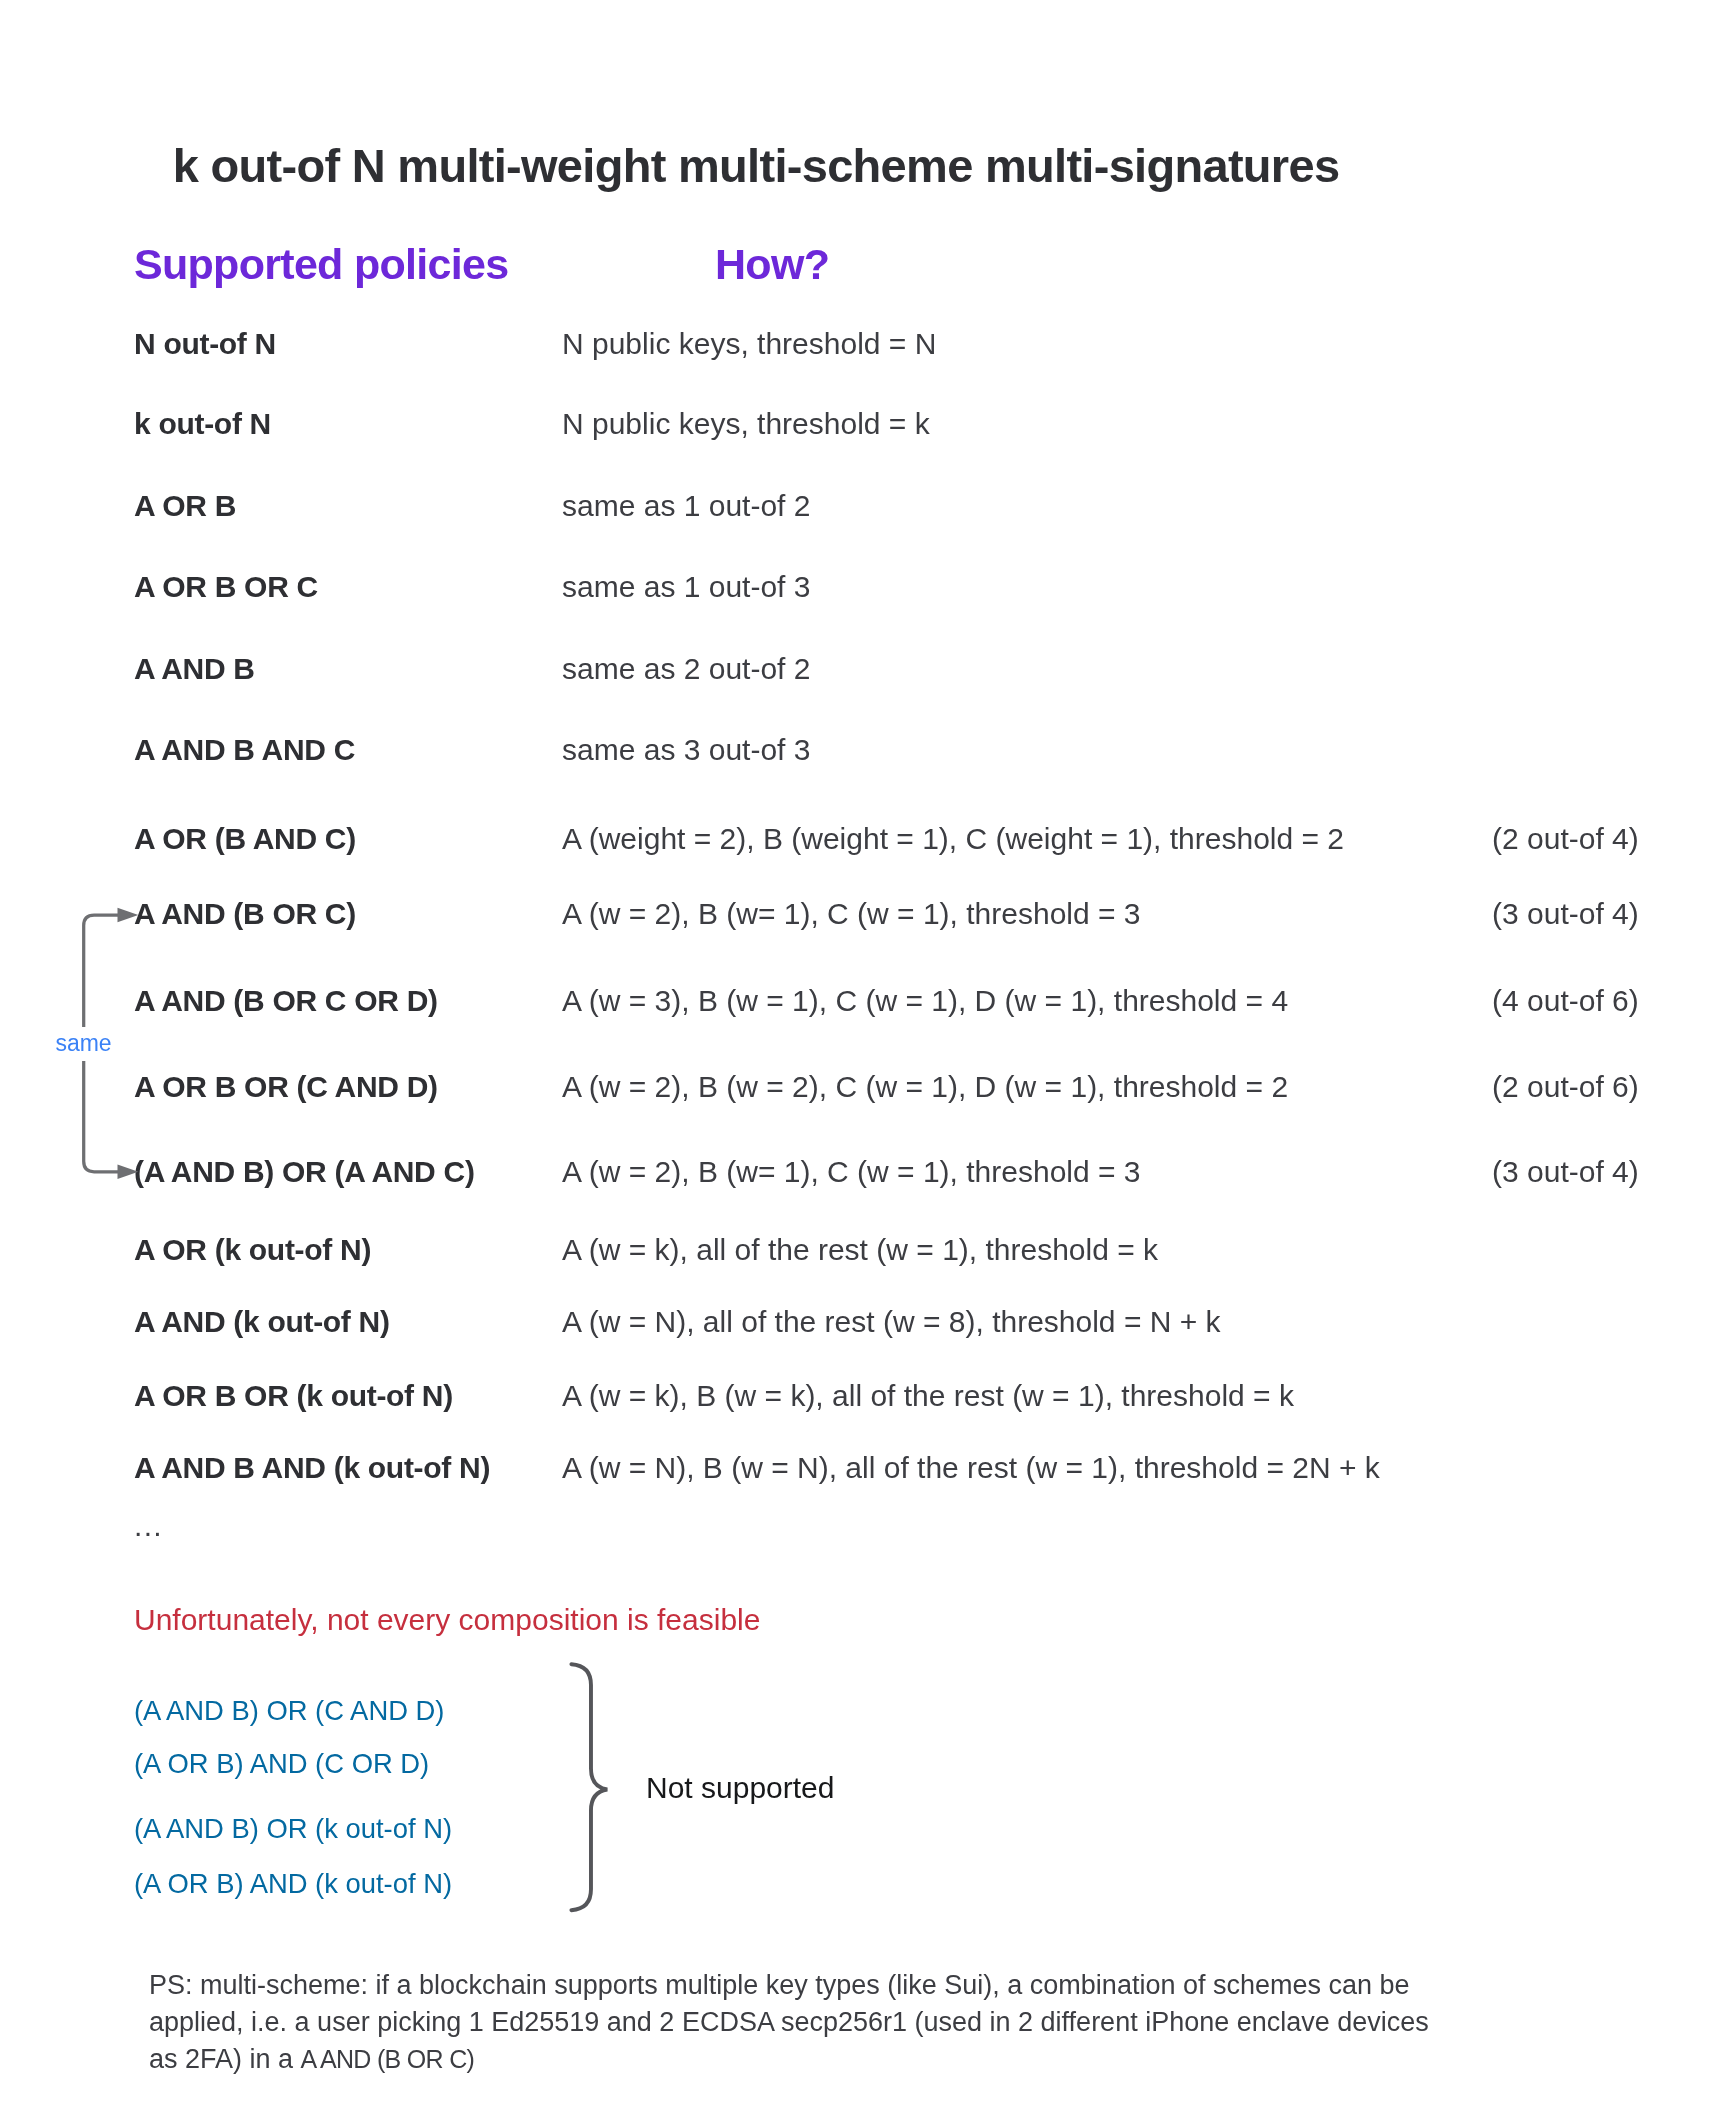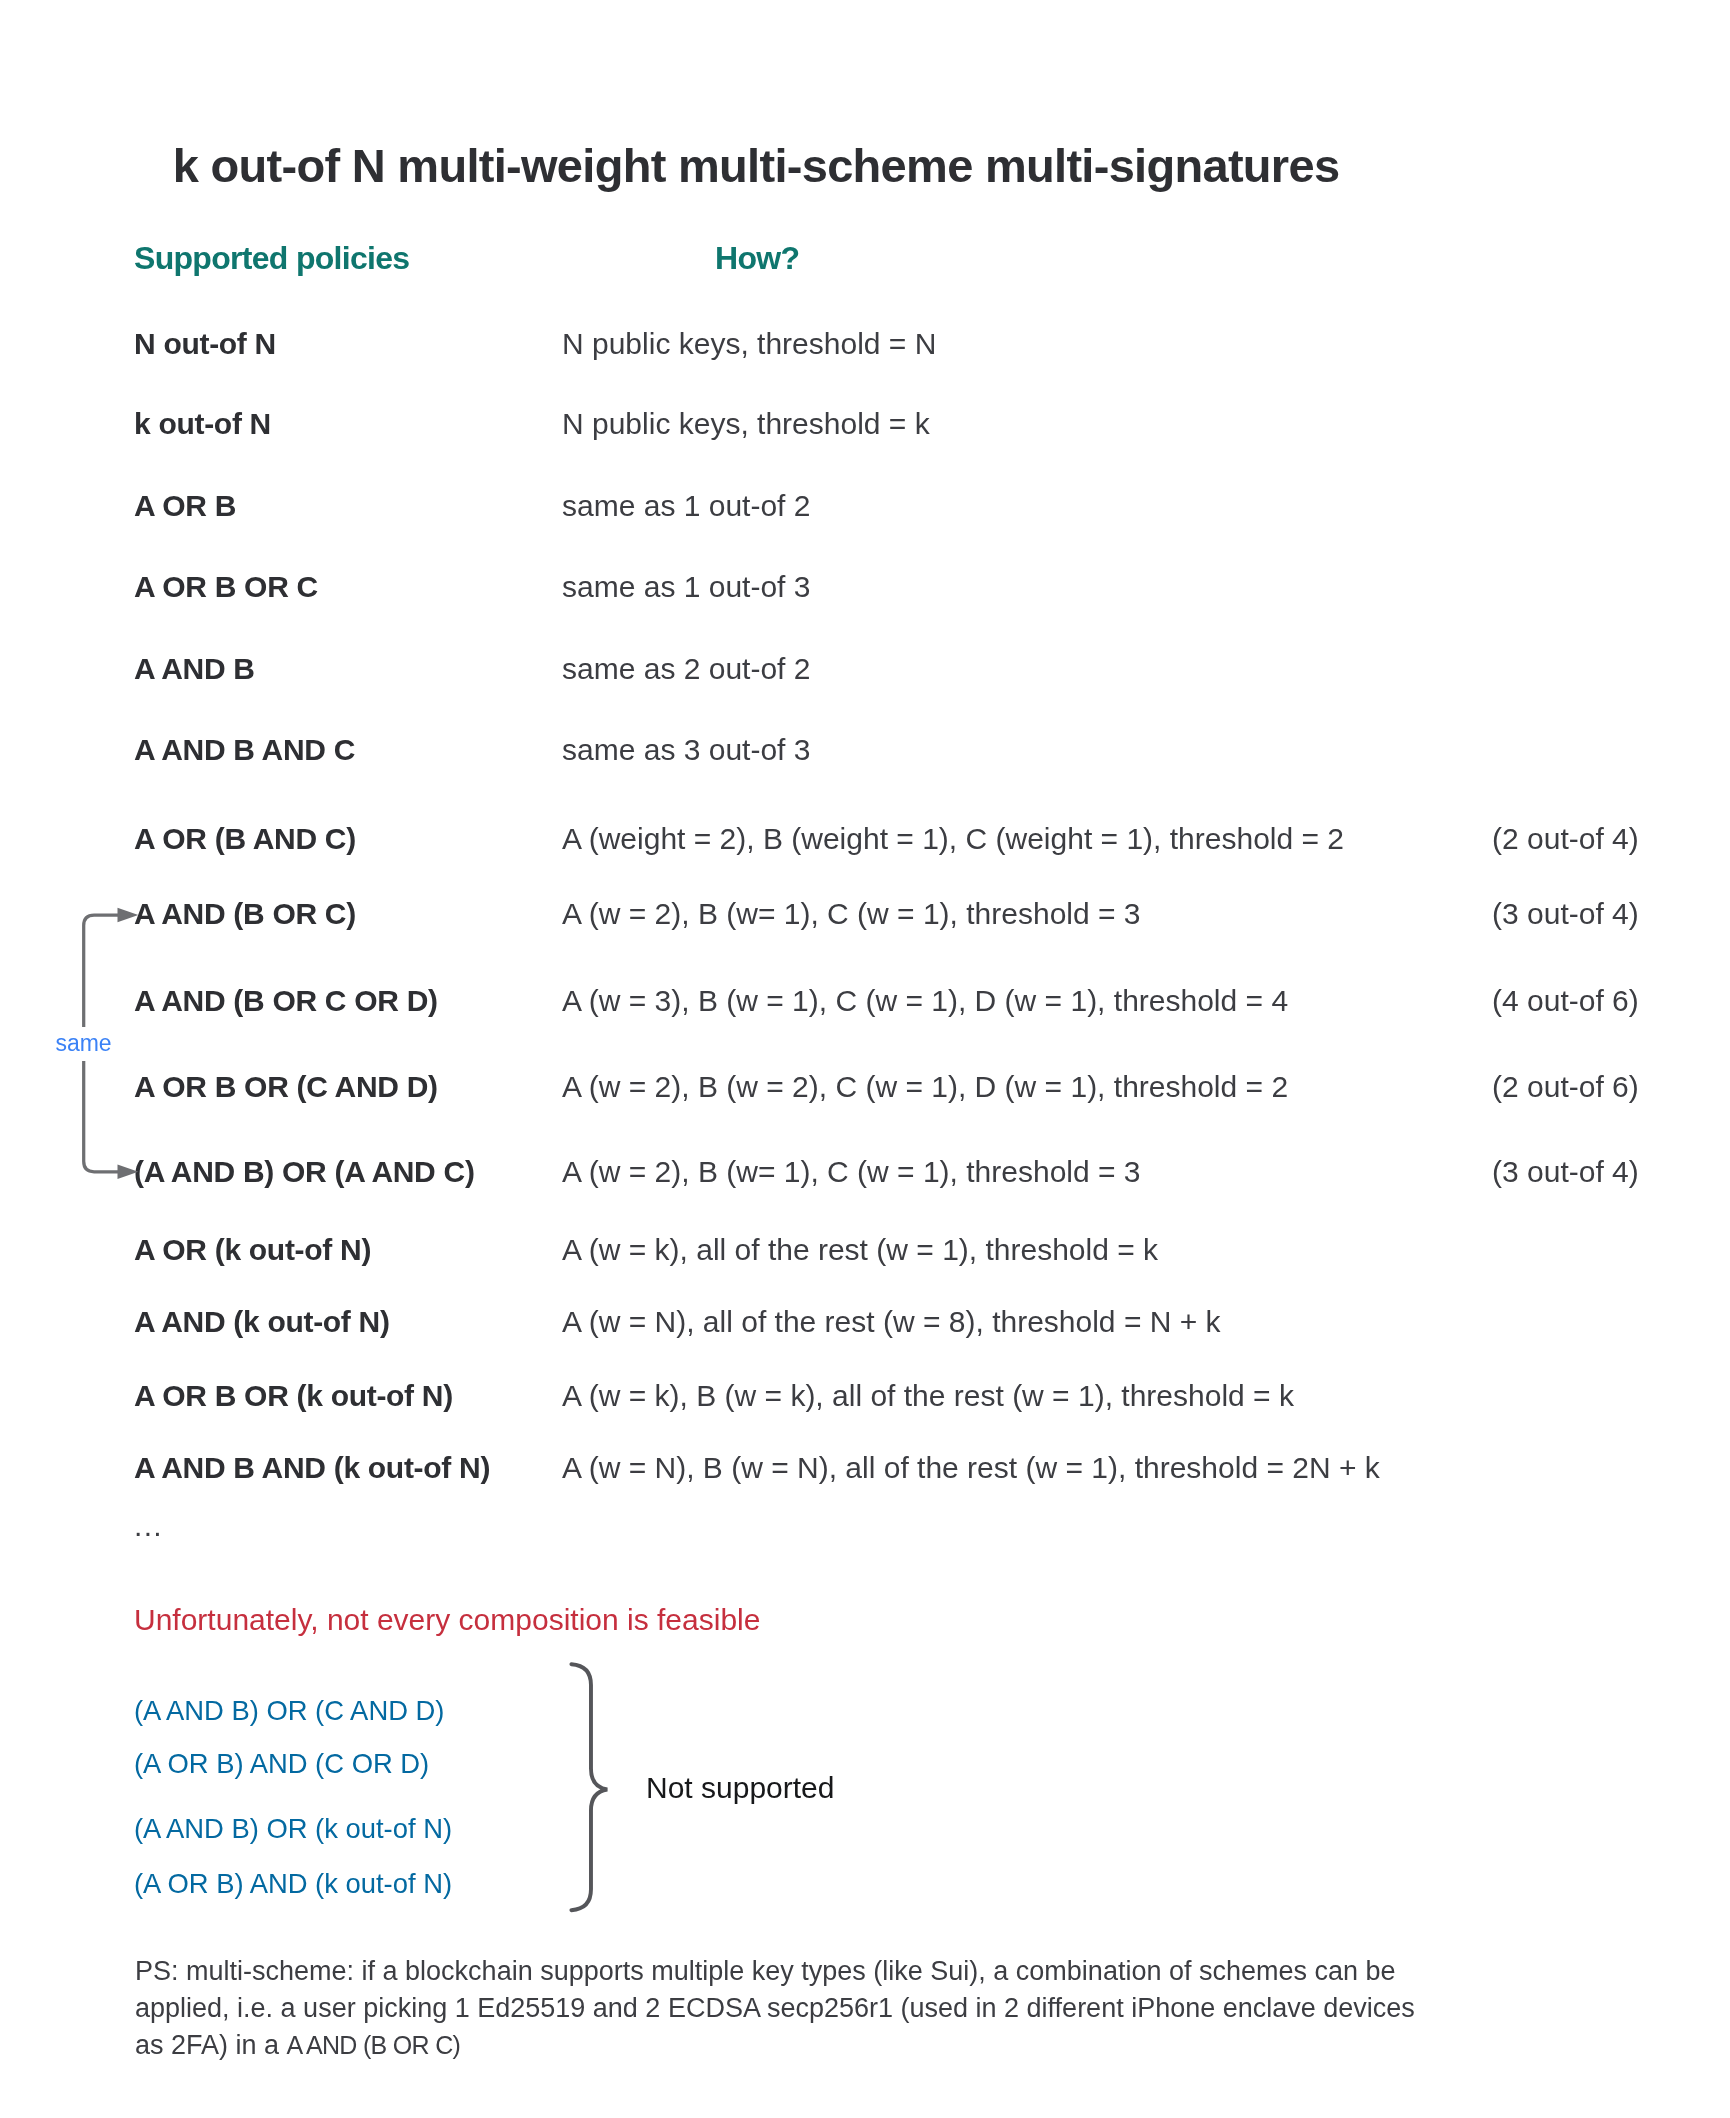--- a/index.html
+++ b/index.html
@@ -7,39 +7,39 @@
     width:1730px;height:2119px;position:relative;overflow:hidden;
     background:#ffffff;color:#38393d;
     font-family:"Liberation Sans","DejaVu Sans",sans-serif;
   }
   .title{
     position:absolute;top:107px;left:0;width:1512px;text-align:center;
     font-size:47px;font-weight:bold;color:#2e2f33;letter-spacing:-0.7px;
   }
   .hdr{
     position:absolute;top:240px;left:134px;
-    font-size:32px;font-weight:bold;color:#0f766e;letter-spacing:-0.7px;white-space:nowrap;
+    font-size:43px;font-weight:bold;color:#6d28d9;letter-spacing:-0.7px;white-space:nowrap;
   }
   .hdr-how{left:715px;}
   .row{position:absolute;left:134px;height:38px;line-height:38px;font-size:30px;white-space:nowrap;}
   .row .policy{position:absolute;left:0;font-weight:bold;color:#2e2f33;letter-spacing:-0.3px;}
   .row .how{position:absolute;left:428px;color:#3c3d42;}
   .row .note{position:absolute;left:1358px;color:#3c3d42;}
   .ellipsis{position:absolute;left:134px;top:1509px;font-size:30px;color:#3c3d42;letter-spacing:1.3px;}
   .same-svg{position:absolute;left:59px;top:895px;width:91px;height:300px;}
   .same-label{
     position:absolute;left:39px;top:1027px;width:89px;text-align:center;
     background:#ffffff;font-size:23px;color:#3b82f6;padding:3.3px 0;
   }
   .red-heading{position:absolute;left:134px;top:1603px;font-size:30px;color:#c62f3e;white-space:nowrap;}
   .red-item{position:absolute;left:134px;height:35px;line-height:35px;font-size:27.4px;color:#0369a1;white-space:nowrap;}
   .brace-svg{position:absolute;left:568px;top:1659px;width:59px;height:261px;}
   .not-supported{position:absolute;left:630px;top:1771px;font-size:30px;color:#17181a;white-space:nowrap;margin-left:16px;}
   .ps{
-    position:absolute;left:131px;top:1949px;width:1541px;margin:4px;
+    position:absolute;left:131px;top:1949px;width:1541px;margin:18px;
     font-size:27px;line-height:37px;color:#3c3d42;
   }
   .ps .formula{font-size:25px;letter-spacing:-0.7px;}
 </style>
 </head>
 <body>
 
 <h1 class="title">k out-of N multi-weight multi-scheme multi-signatures</h1>
 
 <div class="hdr">Supported policies</div>

